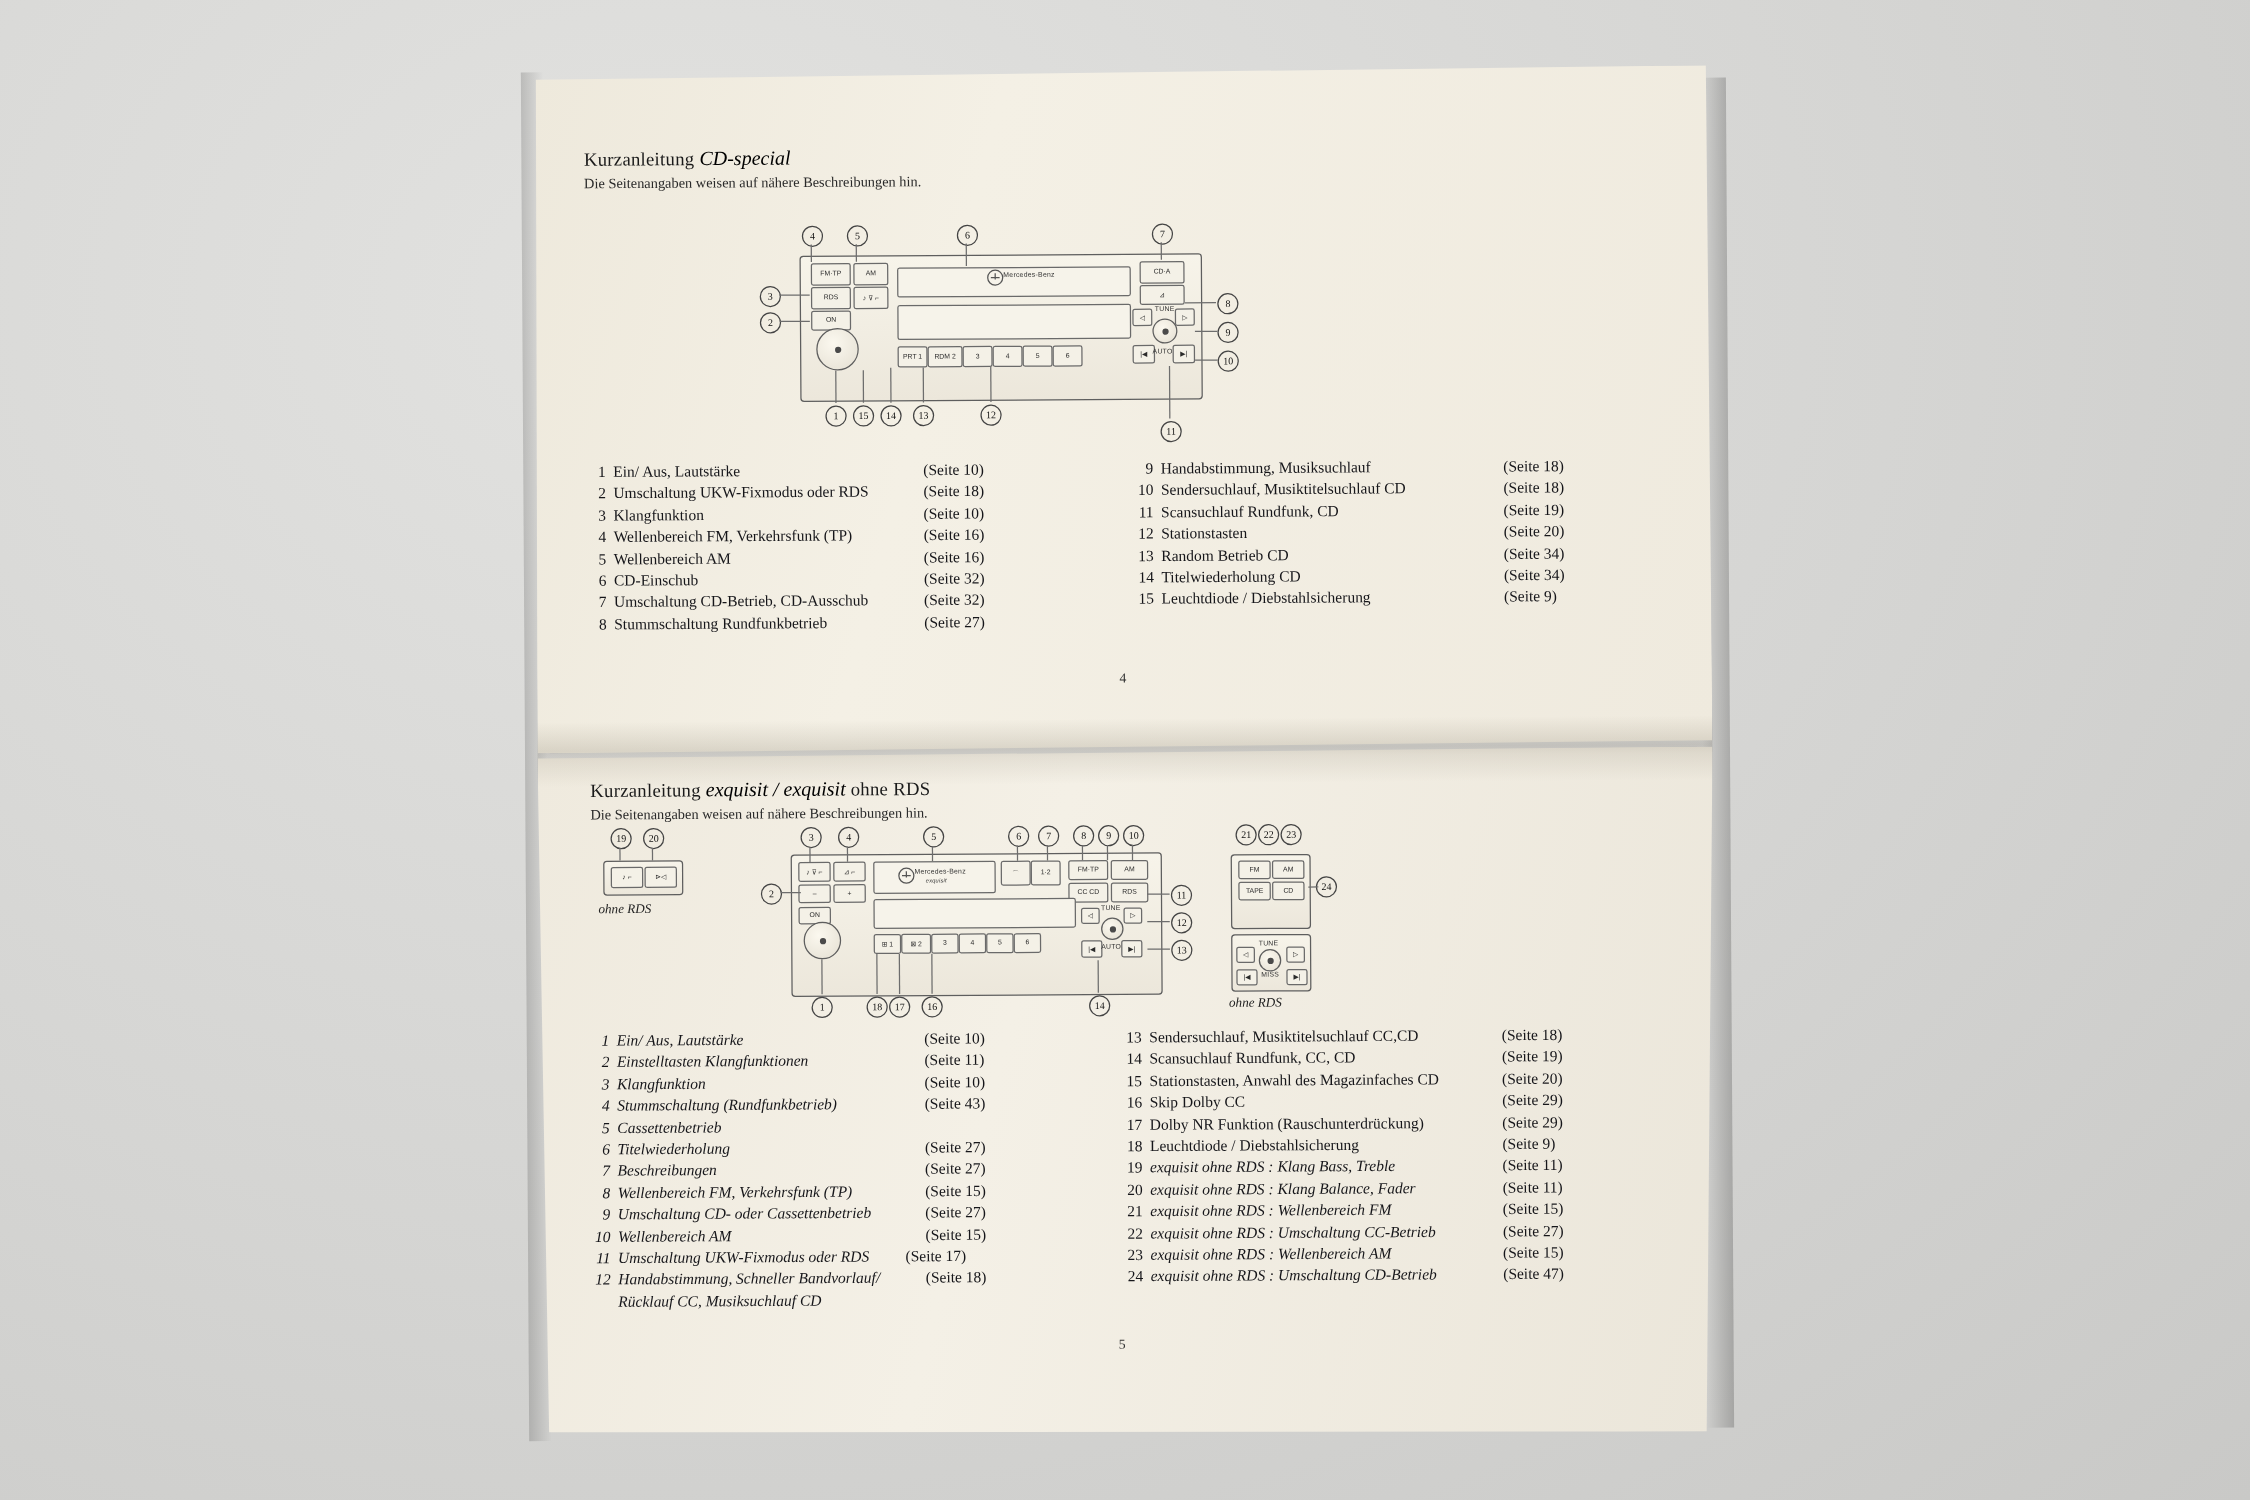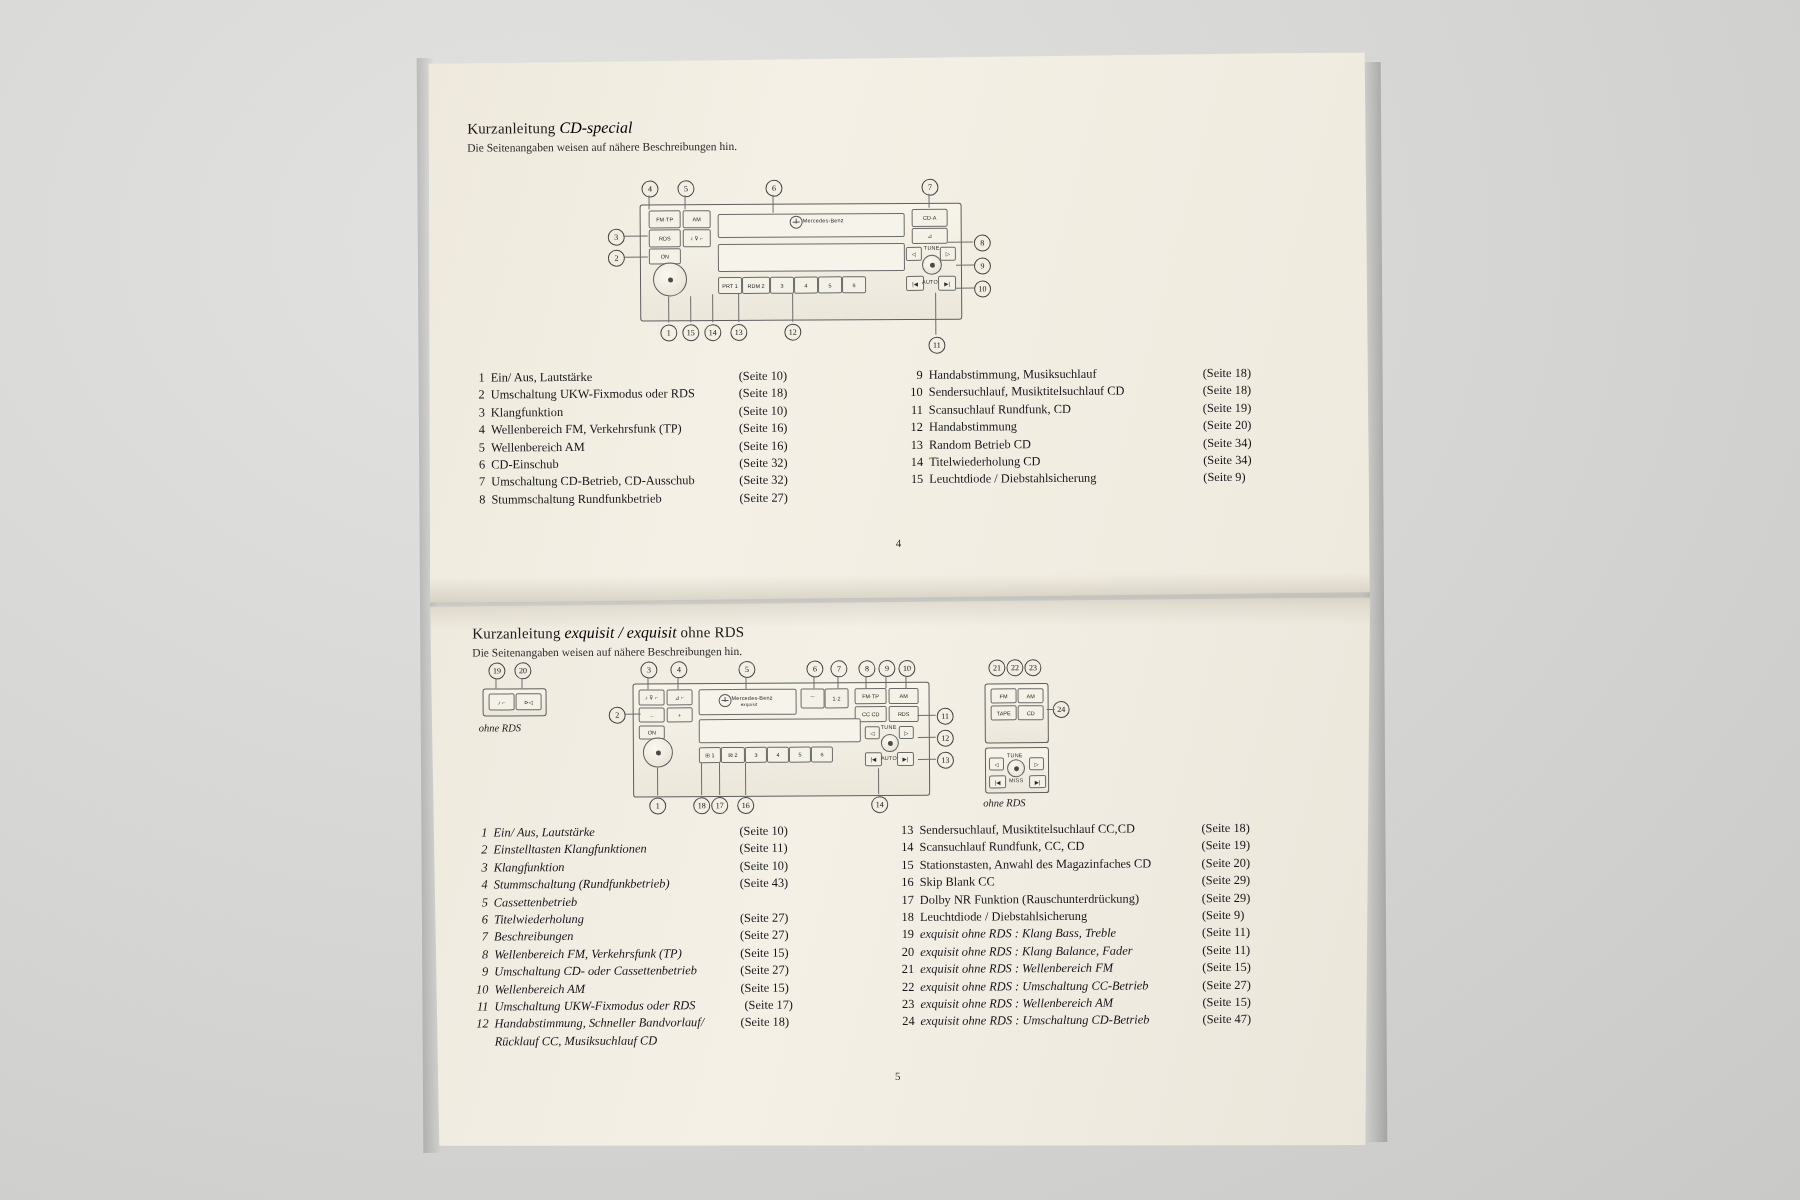--- a/index.html
+++ b/index.html
@@ -268,21 +268,21 @@
           <span class="t">Sendersuchlauf, Musiktitelsuchlauf CD</span>
           <span class="p" style="left:300px">(Seite 18)</span>
         </div>
       <div class="row">
           <span class="n">11</span>
           <span class="t">Scansuchlauf Rundfunk, CD</span>
           <span class="p" style="left:300px">(Seite 19)</span>
         </div>
       <div class="row">
           <span class="n">12</span>
-          <span class="t">Handabstimmung</span>
+          <span class="t">Stationstasten</span>
           <span class="p" style="left:300px">(Seite 20)</span>
         </div>
       <div class="row">
           <span class="n">13</span>
           <span class="t">Random Betrieb CD</span>
           <span class="p" style="left:300px">(Seite 34)</span>
         </div>
       <div class="row">
           <span class="n">14</span>
           <span class="t">Titelwiederholung CD</span>
@@ -460,21 +460,21 @@
           <span class="p" style="left:272px;font-style:normal">(Seite 27)</span>
         </div>
       <div class="row">
           <span class="n">10</span>
           <span class="t">Wellenbereich AM</span>
           <span class="p" style="left:272px;font-style:normal">(Seite 15)</span>
         </div>
       <div class="row">
           <span class="n">11</span>
           <span class="t">Umschaltung UKW-Fixmodus oder RDS</span>
-          <span class="p" style="left:276px;font-style:normal">(Seite 17)</span>
+          <span class="p" style="left:256px;font-style:normal">(Seite 17)</span>
         </div>
       <div class="row">
           <span class="n">12</span>
           <span class="t">Handabstimmung, Schneller Bandvorlauf/</span>
           <span class="p" style="left:272px;font-style:normal">(Seite 18)</span>
         </div>
       <div class="row">
           <span class="n"></span>
           <span class="t">Rücklauf CC, Musiksuchlauf CD</span>
           <span class="p" style="left:272px;font-style:normal"></span>
@@ -492,21 +492,21 @@
           <span class="t">Scansuchlauf Rundfunk, CC, CD</span>
           <span class="p" style="left:308px">(Seite 19)</span>
         </div>
       <div class="row">
           <span class="n">15</span>
           <span class="t">Stationstasten, Anwahl des Magazinfaches CD</span>
           <span class="p" style="left:308px">(Seite 20)</span>
         </div>
       <div class="row">
           <span class="n">16</span>
-          <span class="t">Skip Blank CC</span>
+          <span class="t">Skip Dolby CC</span>
           <span class="p" style="left:308px">(Seite 29)</span>
         </div>
       <div class="row">
           <span class="n">17</span>
           <span class="t">Dolby NR Funktion (Rauschunterdrückung)</span>
           <span class="p" style="left:308px">(Seite 29)</span>
         </div>
       <div class="row">
           <span class="n">18</span>
           <span class="t">Leuchtdiode / Diebstahlsicherung</span>

